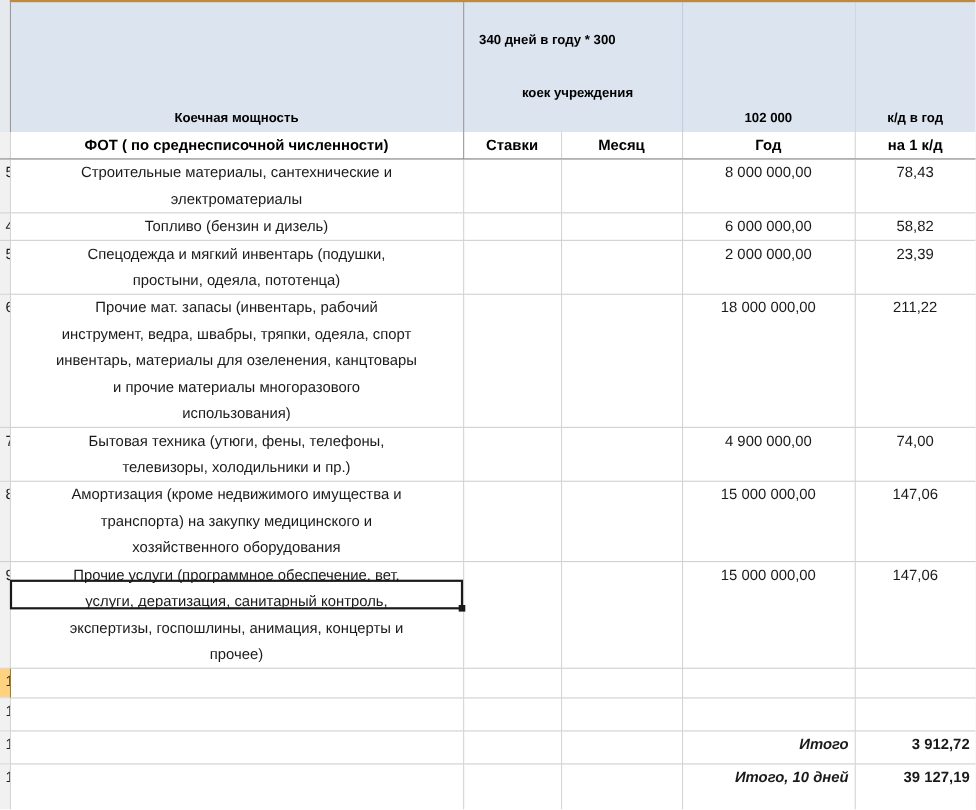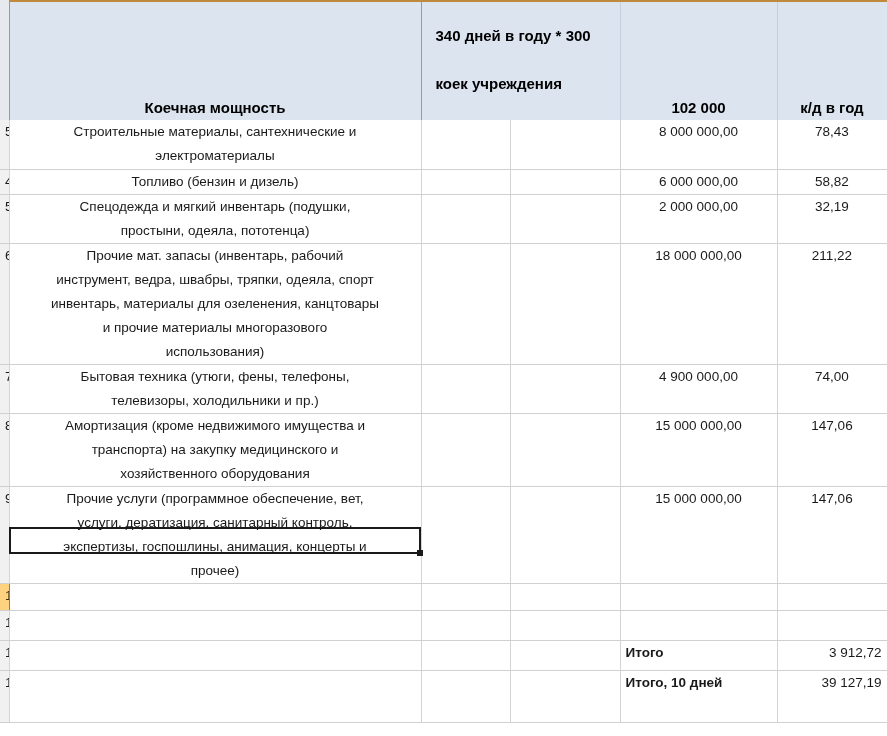--- a/index.html
+++ b/index.html
@@ -61,21 +61,21 @@
 
   
   tr.hdr-band td {
     background: #dce4ef;
     font-weight: bold;
     text-align: center;
     vertical-align: bottom;
     border-bottom: none;
     border-right: 1px solid #c6cedb;
     line-height: 25px;
-    font-size: 15px;
+    font-size: 12px;
     color: #000;
   }
   tr.hdr-band td.rowhdr {
     background: #e6e9ee;
     border-right: 1px solid #9a9a9a;
   }
   tr.hdr-sub td {
     font-weight: bold;
     text-align: center;
     vertical-align: middle;
@@ -88,28 +88,29 @@
   tr.hdr-sub td.rowhdr {
     background: #f1f1f1;
     border-bottom: 1px solid #7f7f7f;
   }
   td.num {
     text-align: center;
     white-space: nowrap;
     vertical-align: bottom;
   }
   td.lbl-right {
-    text-align: left;
+    text-align: right;
     font-weight: bold;
     vertical-align: bottom;
     white-space: nowrap;
+    font-style: italic;
   }
   td.num-bold {
     text-align: right;
-    font-weight: normal;
+    font-weight: bold;
     white-space: nowrap;
     vertical-align: bottom;
   }
   td.namecell {
     text-align: center;
     vertical-align: top;
   }
   
   #top-rule {
     position: absolute;
@@ -164,26 +165,34 @@
       <col class="c-god">
       <col class="c-kd">
     </colgroup>
     <tbody>
 
       <tr class="hdr-band" style="height:48px;">
         <td class="rowhdr"></td>
         <td class="col-name">Коечная мощность</td>
         <td colspan="2" style="text-align:left; padding-left:14px; line-height:24px;">
           <div>340 дней в году * 300</div>
-          <div style="text-align:left;">коек учреждения</div>
+          <div style="text-align:center;">коек учреждения</div>
         </td>
         <td>102 000</td>
         <td>к/д в год</td>
       </tr>
 
+      <tr class="hdr-sub" style="height:24px;">
+        <td class="rowhdr"></td>
+        <td class="col-name">ФОТ ( по среднесписочной численности)</td>
+        <td>Ставки</td>
+        <td>Месяц</td>
+        <td>Год</td>
+        <td>на 1 к/д</td>
+      </tr>
 
       <tr style="height:49px;">
         <td class="rowhdr">5</td>
         <td class="namecell">Строительные материалы, сантехнические и
 электроматериалы</td>
         <td class="num"></td>
         <td class="num"></td>
         <td class="num">8 000 000,00</td>
         <td class="num">78,43</td>
       </tr>
@@ -197,21 +206,21 @@
         <td class="num">58,82</td>
       </tr>
 
       <tr style="height:49px;">
         <td class="rowhdr">5</td>
         <td class="namecell">Спецодежда и мягкий инвентарь (подушки,
 простыни, одеяла, пототенца)</td>
         <td class="num"></td>
         <td class="num"></td>
         <td class="num">2 000 000,00</td>
-        <td class="num">32,19</td>
+        <td class="num">23,39</td>
       </tr>
 
       <tr style="height:121px;">
         <td class="rowhdr">6</td>
         <td class="namecell">Прочие мат. запасы (инвентарь, рабочий
 инструмент, ведра, швабры, тряпки, одеяла, спорт
 инвентарь, материалы для озеленения, канцтовары
 и прочие материалы многоразового
 использования)</td>
         <td class="num"></td>

